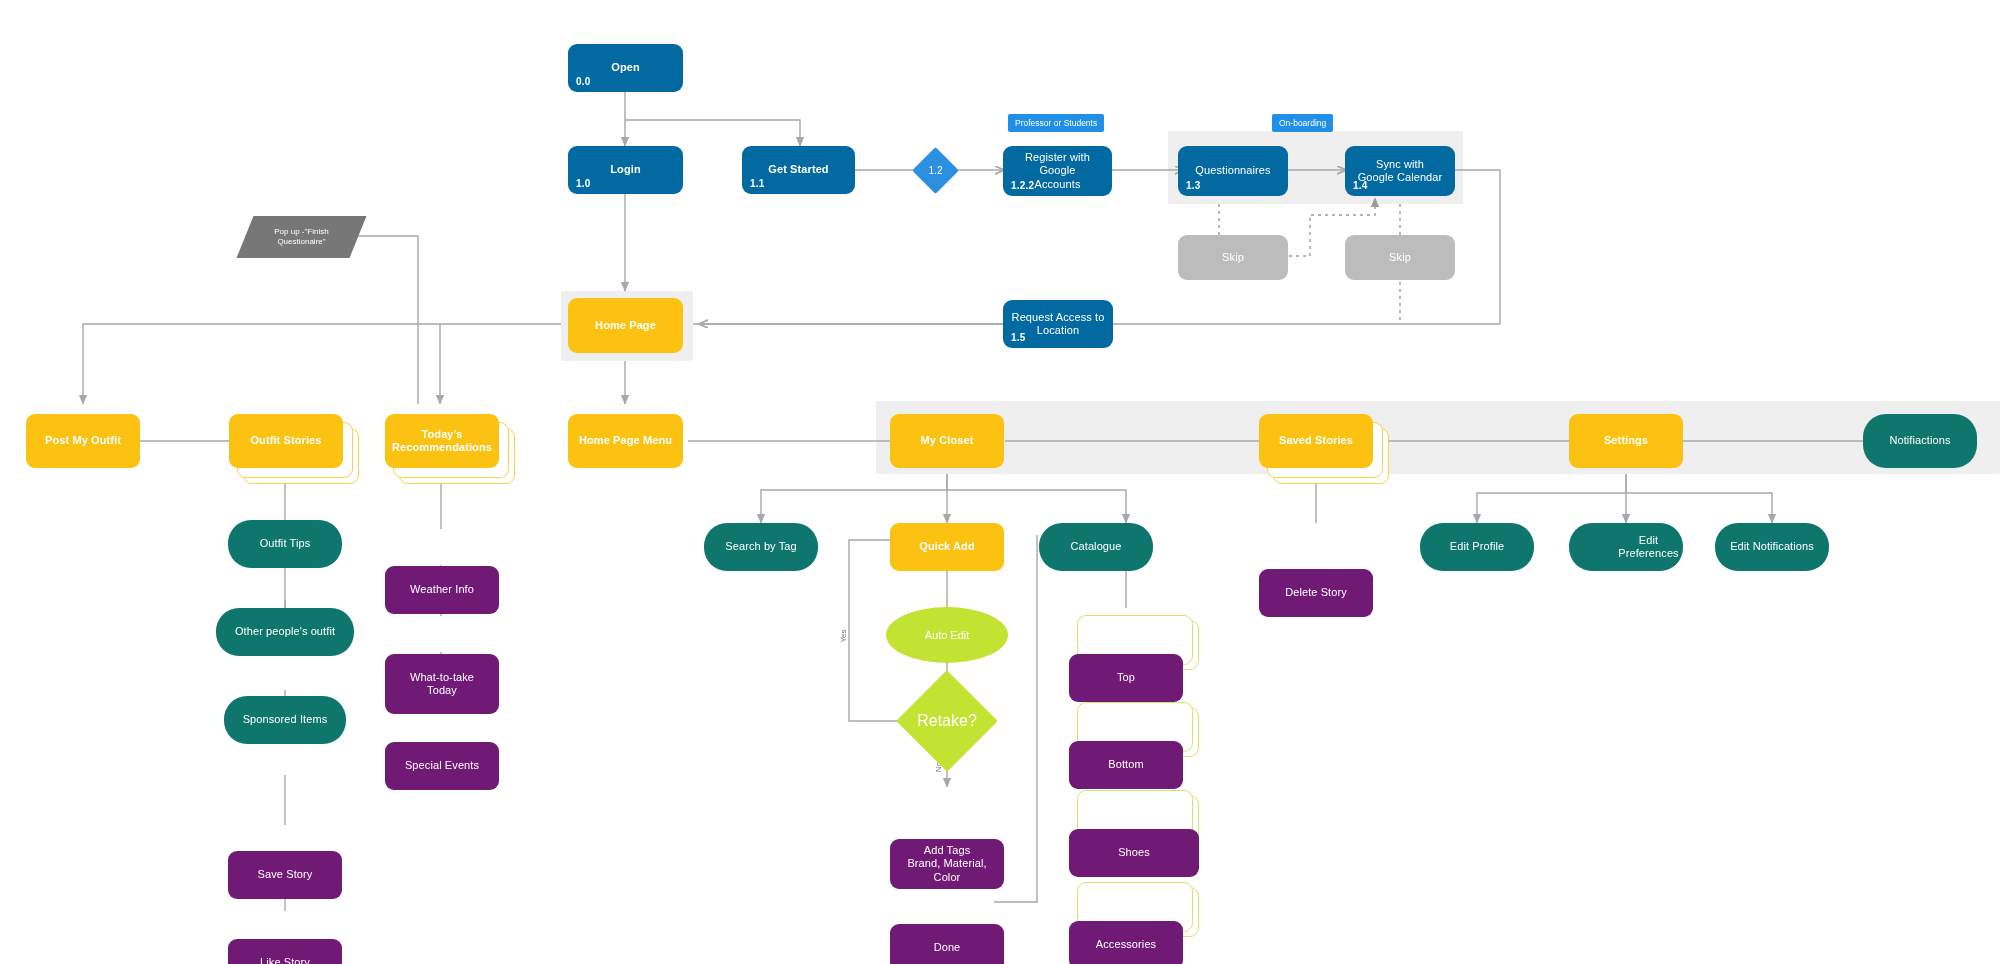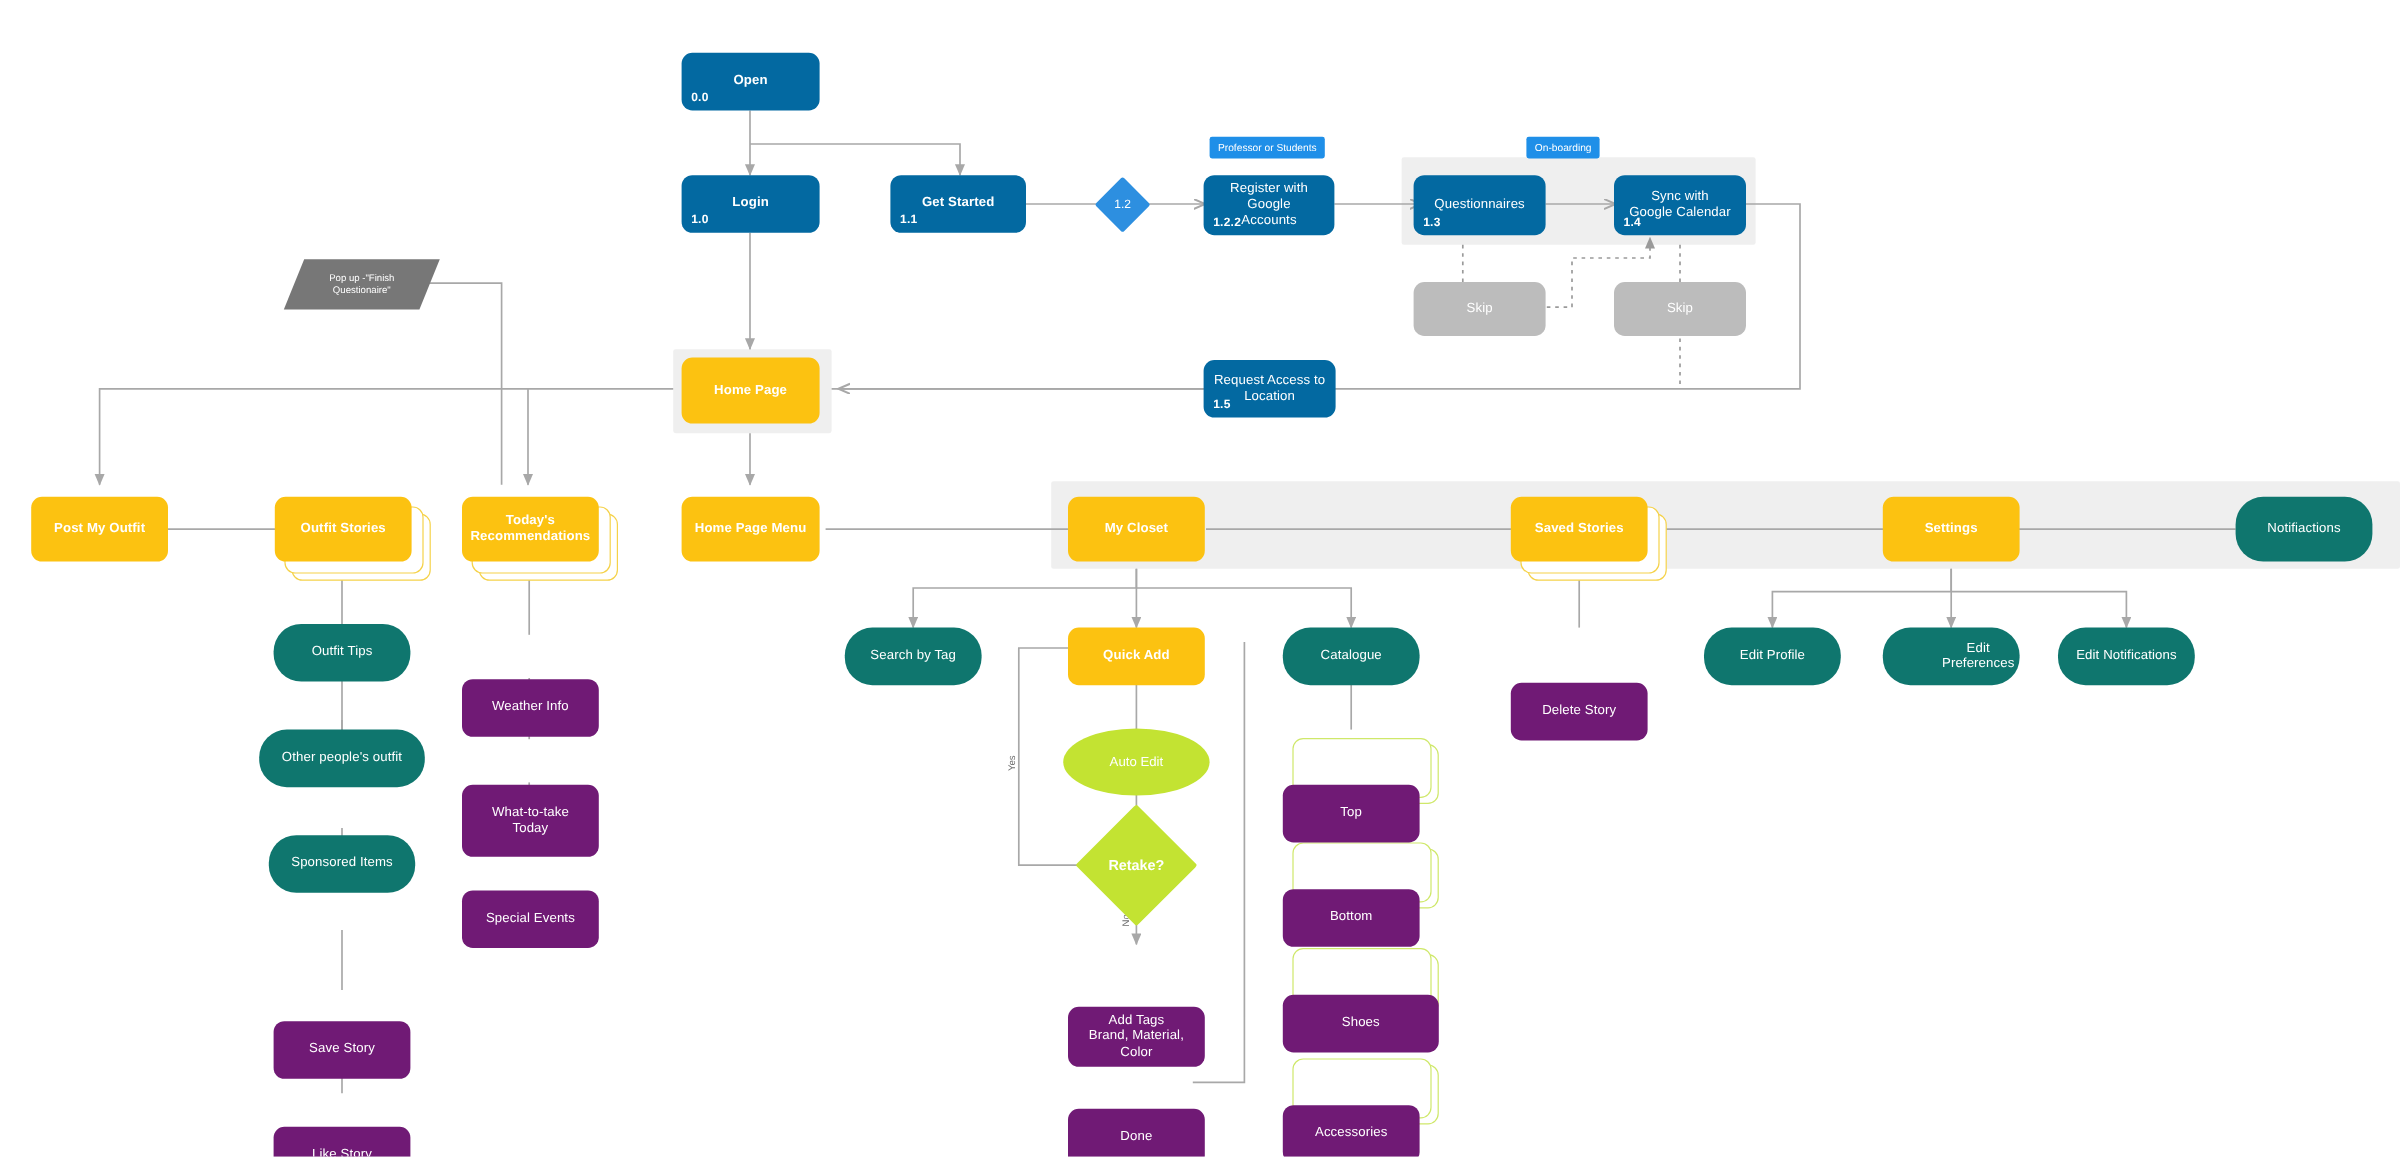--- a/index.html
+++ b/index.html
@@ -315,31 +315,31 @@
   <div class="node green" style="left:385px;top:696px;width:114px;height:48px;">
     <span class="lbl">Special Events</span>
   </div>
 
   <div class="node orange-soft" style="left:704px;top:523px;width:114px;height:48px;">
     <span class="lbl">Search by Tag</span>
   </div>
   <div class="node orange" style="left:890px;top:523px;width:114px;height:48px;">
     <span class="lbl">Quick Add</span>
   </div>
-  <div class="node orange-soft" style="left:1069px;top:523px;width:114px;height:48px;text-align:right;">
+  <div class="node orange-soft" style="left:1039px;top:523px;width:114px;height:48px;text-align:right;">
     <span class="lbl">Catalogue</span>
   </div>
 
   <div class="ellipse" style="left:886px;top:607px;width:122px;height:56px;">
     <span class="lbl">Auto Edit</span>
   </div>
 
   <div class="diamond green-d" style="left:897px;top:695px;width:100px;height:52px;">
     <span class="dshape" style="transform:rotate(45deg) scale(0.72,1.38);"></span>
-    <span class="dtxt" style="font-size:12px;font-weight:bold;">Retake?</span>
+    <span class="dtxt" style="font-size:16px;">Retake?</span>
   </div>
 
   <div class="node green" style="left:890px;top:793px;width:114px;height:50px;">
     <span class="lbl">
       <span>Add Tags</span><br>
       <span>Brand, Material, Color</span>
     </span>
   </div>
 
   <div class="node green" style="left:890px;top:878px;width:114px;height:48px;">

